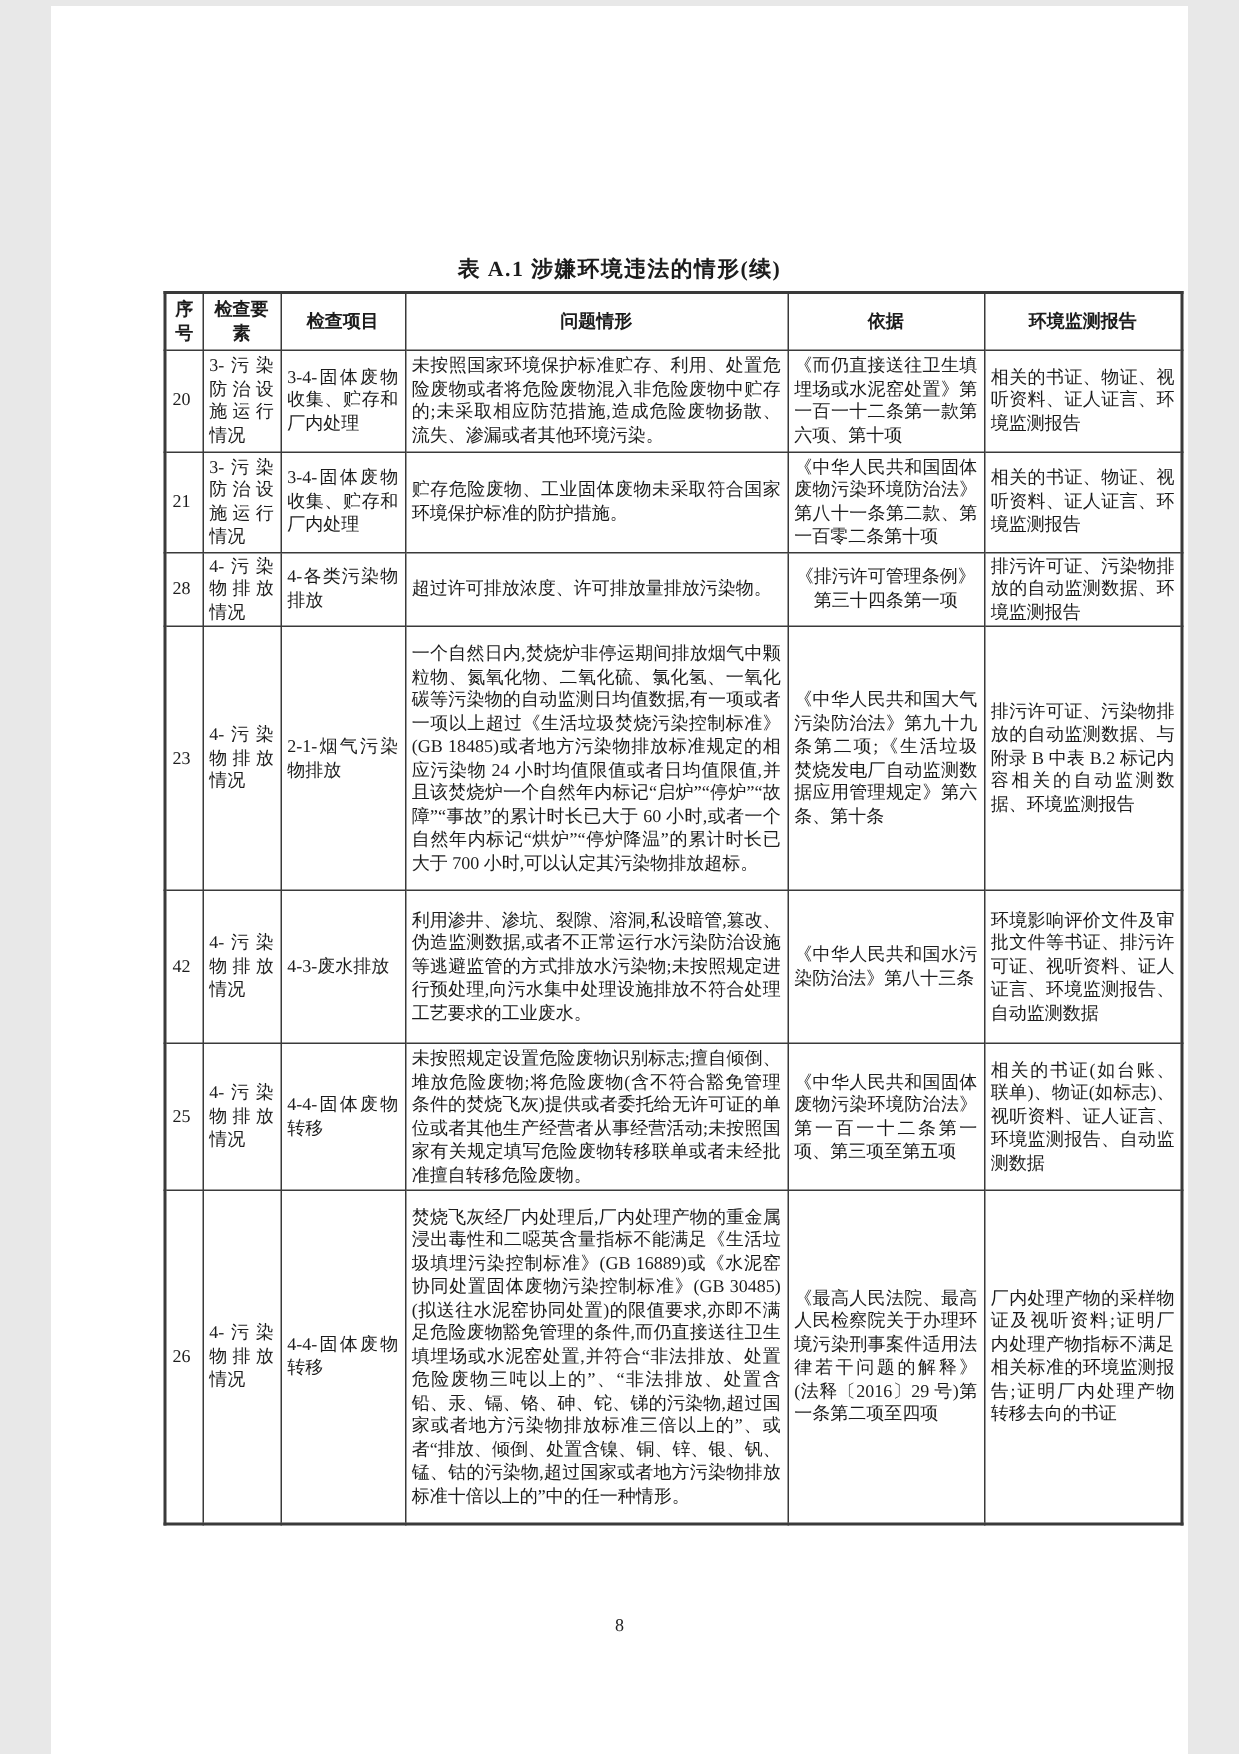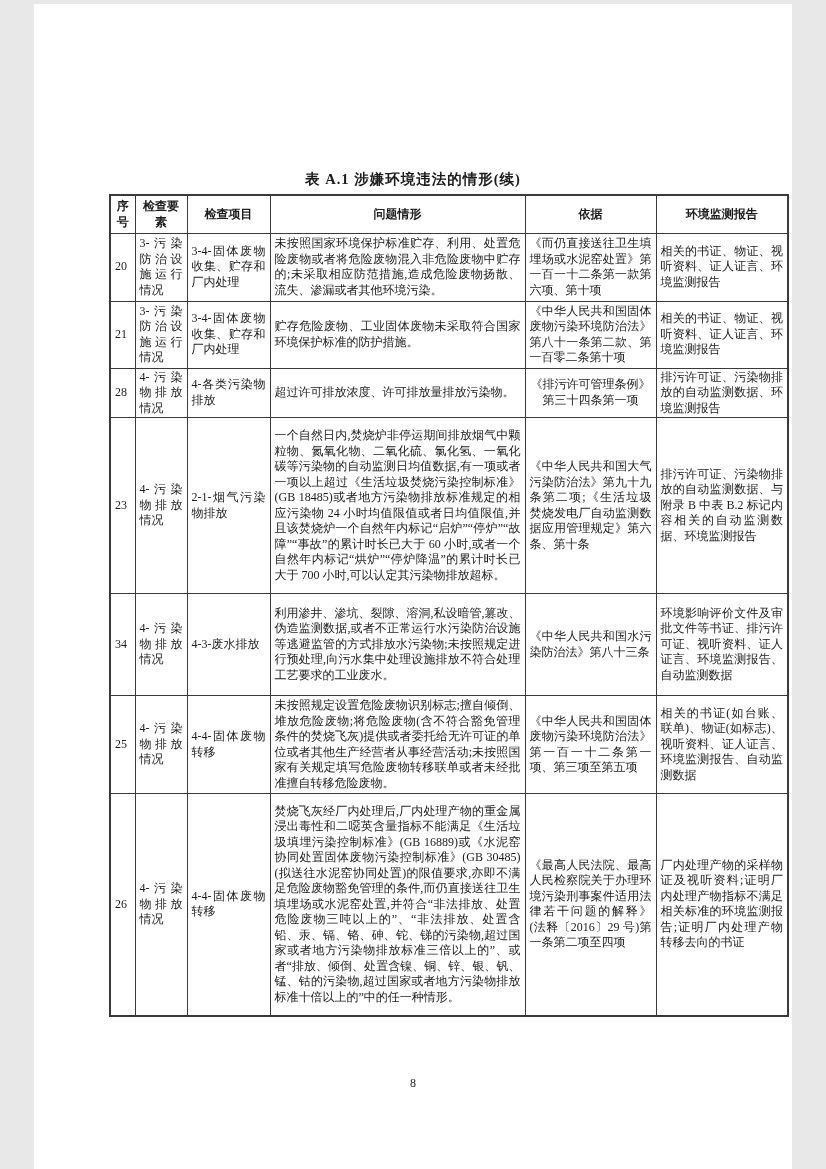--- a/index.html
+++ b/index.html
@@ -124,21 +124,21 @@
         </tr>
         <tr data-row="3">
           <td class="c0">23</td>
           <td class="c1">4-污染物排放情况</td>
           <td class="c2">2-1-烟气污染物排放</td>
           <td class="c3">一个自然日内,焚烧炉非停运期间排放烟气中颗粒物、氮氧化物、二氧化硫、氯化氢、一氧化碳等污染物的自动监测日均值数据,有一项或者一项以上超过《生活垃圾焚烧污染控制标准》(GB 18485)或者地方污染物排放标准规定的相应污染物 24 小时均值限值或者日均值限值,并且该焚烧炉一个自然年内标记“启炉”“停炉”“故障”“事故”的累计时长已大于 60 小时,或者一个自然年内标记“烘炉”“停炉降温”的累计时长已大于 700 小时,可以认定其污染物排放超标。</td>
           <td class="c4">《中华人民共和国大气污染防治法》第九十九条第二项;《生活垃圾焚烧发电厂自动监测数据应用管理规定》第六条、第十条</td>
           <td class="c5">排污许可证、污染物排放的自动监测数据、与附录 B 中表 B.2 标记内容相关的自动监测数据、环境监测报告</td>
         </tr>
         <tr data-row="4">
-          <td class="c0">34</td>
+          <td class="c0">42</td>
           <td class="c1">4-污染物排放情况</td>
           <td class="c2">4-3-废水排放</td>
           <td class="c3">利用渗井、渗坑、裂隙、溶洞,私设暗管,篡改、伪造监测数据,或者不正常运行水污染防治设施等逃避监管的方式排放水污染物;未按照规定进行预处理,向污水集中处理设施排放不符合处理工艺要求的工业废水。</td>
           <td class="c4">《中华人民共和国水污染防治法》第八十三条</td>
           <td class="c5">环境影响评价文件及审批文件等书证、排污许可证、视听资料、证人证言、环境监测报告、自动监测数据</td>
         </tr>
         <tr data-row="5">
           <td class="c0">25</td>
           <td class="c1">4-污染物排放情况</td>
           <td class="c2">4-4-固体废物转移</td>

